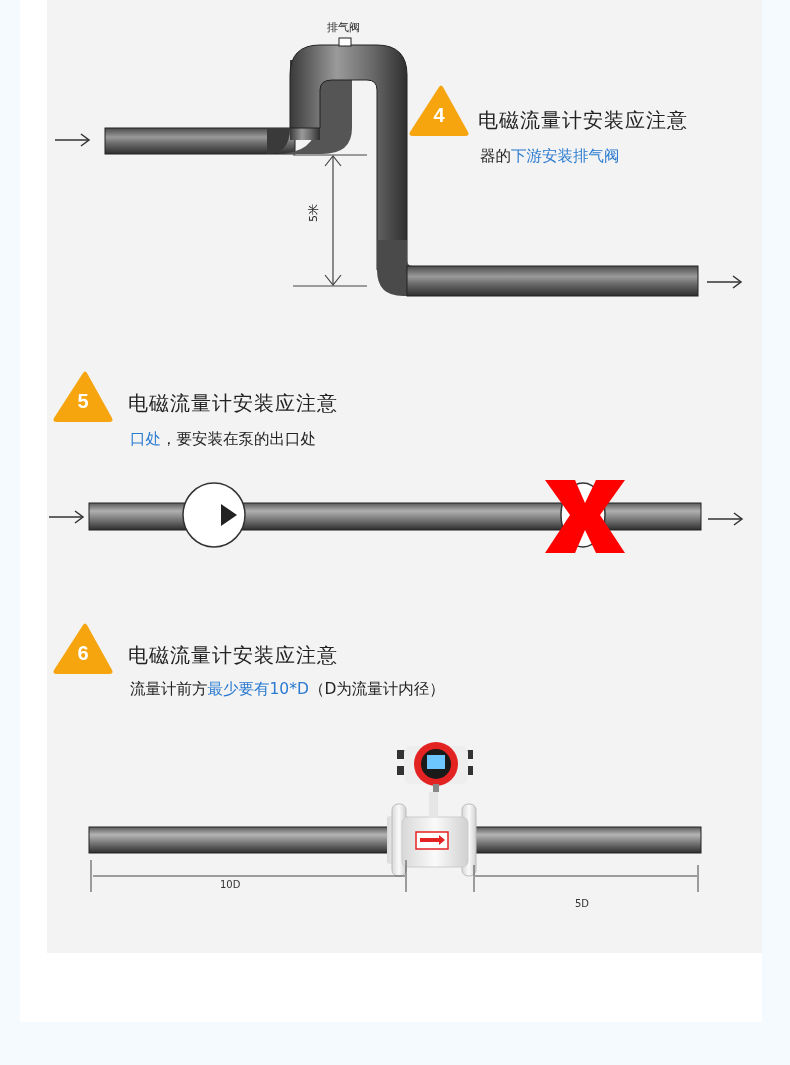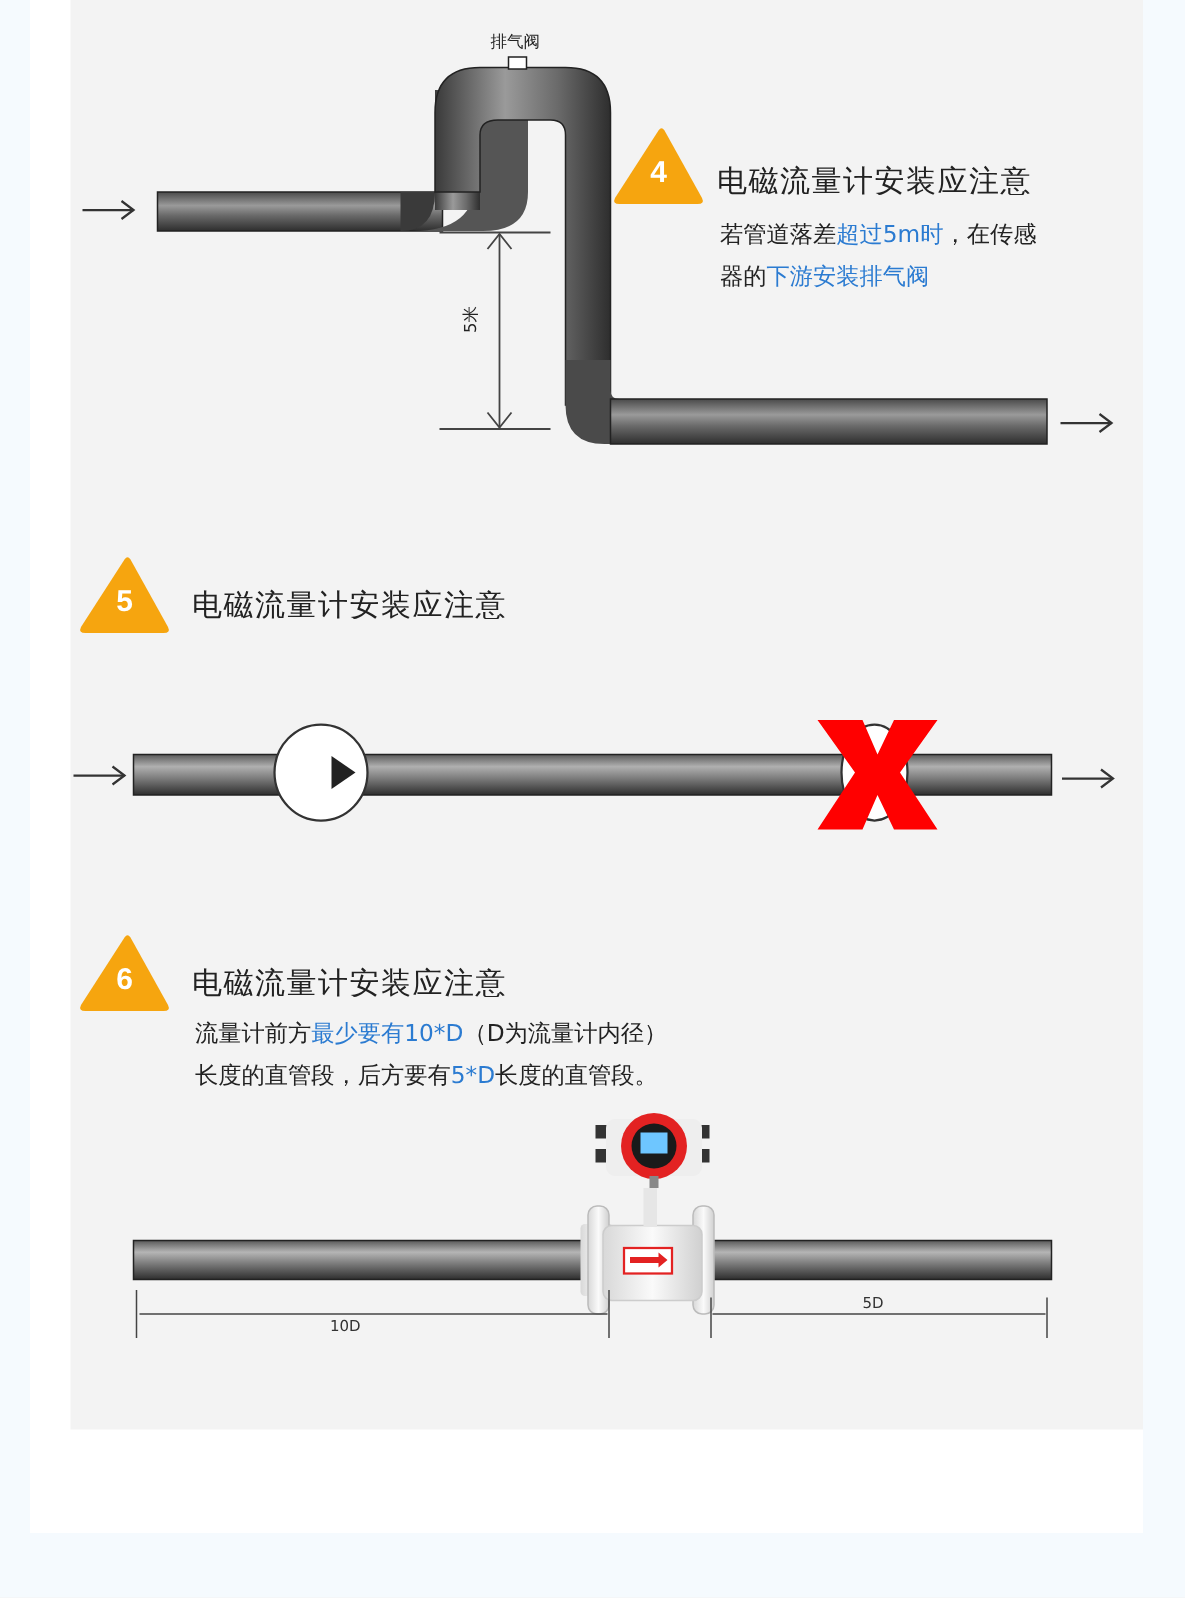--- a/index.html
+++ b/index.html
@@ -94,34 +94,34 @@
   <div class="label-small" style="left:306px;top:222px;transform:rotate(-90deg);transform-origin:left top">5米</div>
 
   <div class="tri-wrap" style="left:408px;top:84px">
     <svg width="62" height="54">
       <path d="M31,3 Q33,0 35,3 L60,48 Q62,52 57,52 L5,52 Q0,52 2,48 Z" fill="#f6a50f"></path>
     </svg>
     <div class="tri-num">4</div>
   </div>
   <div class="title" style="left:478px;top:107px">电磁流量计安装应注意</div>
   <div class="desc" style="left:480px;top:142px">
-    <div><span>若管道落差</span><span class="hl">超过5m时</span><span>，在传感</span></div>
     <div><span>器的</span><span class="hl">下游安装排气阀</span></div>
   </div>
 </div>
 
 <div>
   <div class="tri-wrap" style="left:52px;top:370px">
     <svg width="62" height="54">
       <path d="M31,3 Q33,0 35,3 L60,48 Q62,52 57,52 L5,52 Q0,52 2,48 Z" fill="#f6a50f"></path>
     </svg>
     <div class="tri-num">5</div>
   </div>
   <div class="title" style="left:128px;top:390px">电磁流量计安装应注意</div>
   <div class="desc" style="left:130px;top:425px">
+    <div><span class="hl">口处</span><span>，要安装在泵的出口处</span></div>
   </div>
 
   <svg class="abs" style="left:47px;top:475px" width="715" height="90">
     <defs>
       <linearGradient id="pipeH2" x1="0" y1="0" x2="0" y2="1">
         <stop offset="0" stop-color="#5a5a5a"></stop>
         <stop offset="0.3" stop-color="#b0b0b0"></stop>
         <stop offset="0.6" stop-color="#7a7a7a"></stop>
         <stop offset="1" stop-color="#2e2e2e"></stop>
       </linearGradient>
@@ -154,21 +154,20 @@
 <div>
   <div class="tri-wrap" style="left:52px;top:622px">
     <svg width="62" height="54">
       <path d="M31,3 Q33,0 35,3 L60,48 Q62,52 57,52 L5,52 Q0,52 2,48 Z" fill="#f6a50f"></path>
     </svg>
     <div class="tri-num">6</div>
   </div>
   <div class="title" style="left:128px;top:642px">电磁流量计安装应注意</div>
   <div class="desc" style="left:130px;top:675px">
     <div><span>流量计前方</span><span class="hl">最少要有10*D</span><span>（D为流量计内径）</span></div>
-    <div><span>长度的直管段，后方要有</span><span class="hl">5*D</span><span>长度的直管段。</span></div>
   </div>
 
   <svg class="abs" style="left:47px;top:740px" width="715" height="160">
     <defs>
       <linearGradient id="pipeH3" x1="0" y1="0" x2="0" y2="1">
         <stop offset="0" stop-color="#5a5a5a"></stop>
         <stop offset="0.3" stop-color="#b5b5b5"></stop>
         <stop offset="0.6" stop-color="#7a7a7a"></stop>
         <stop offset="1" stop-color="#2e2e2e"></stop>
       </linearGradient>
@@ -202,14 +201,14 @@
     <g>
       <line x1="44" y1="120" x2="44" y2="152" stroke="#444" stroke-width="1"></line>
       <line x1="359" y1="120" x2="359" y2="152" stroke="#444" stroke-width="1"></line>
       <line x1="46" y1="136" x2="358" y2="136" stroke="#444" stroke-width="1"></line>
       <line x1="427" y1="125" x2="427" y2="152" stroke="#444" stroke-width="1"></line>
       <line x1="651" y1="125" x2="651" y2="152" stroke="#444" stroke-width="1"></line>
       <line x1="428" y1="136" x2="650" y2="136" stroke="#444" stroke-width="1"></line>
     </g>
   </svg>
   <div class="dim-label" style="left:220px;top:879px">10D</div>
-  <div class="dim-label" style="left:575px;top:864px">5D</div>
+  <div class="dim-label" style="left:575px;top:898px">5D</div>
 </div>
 
 </body></html>

